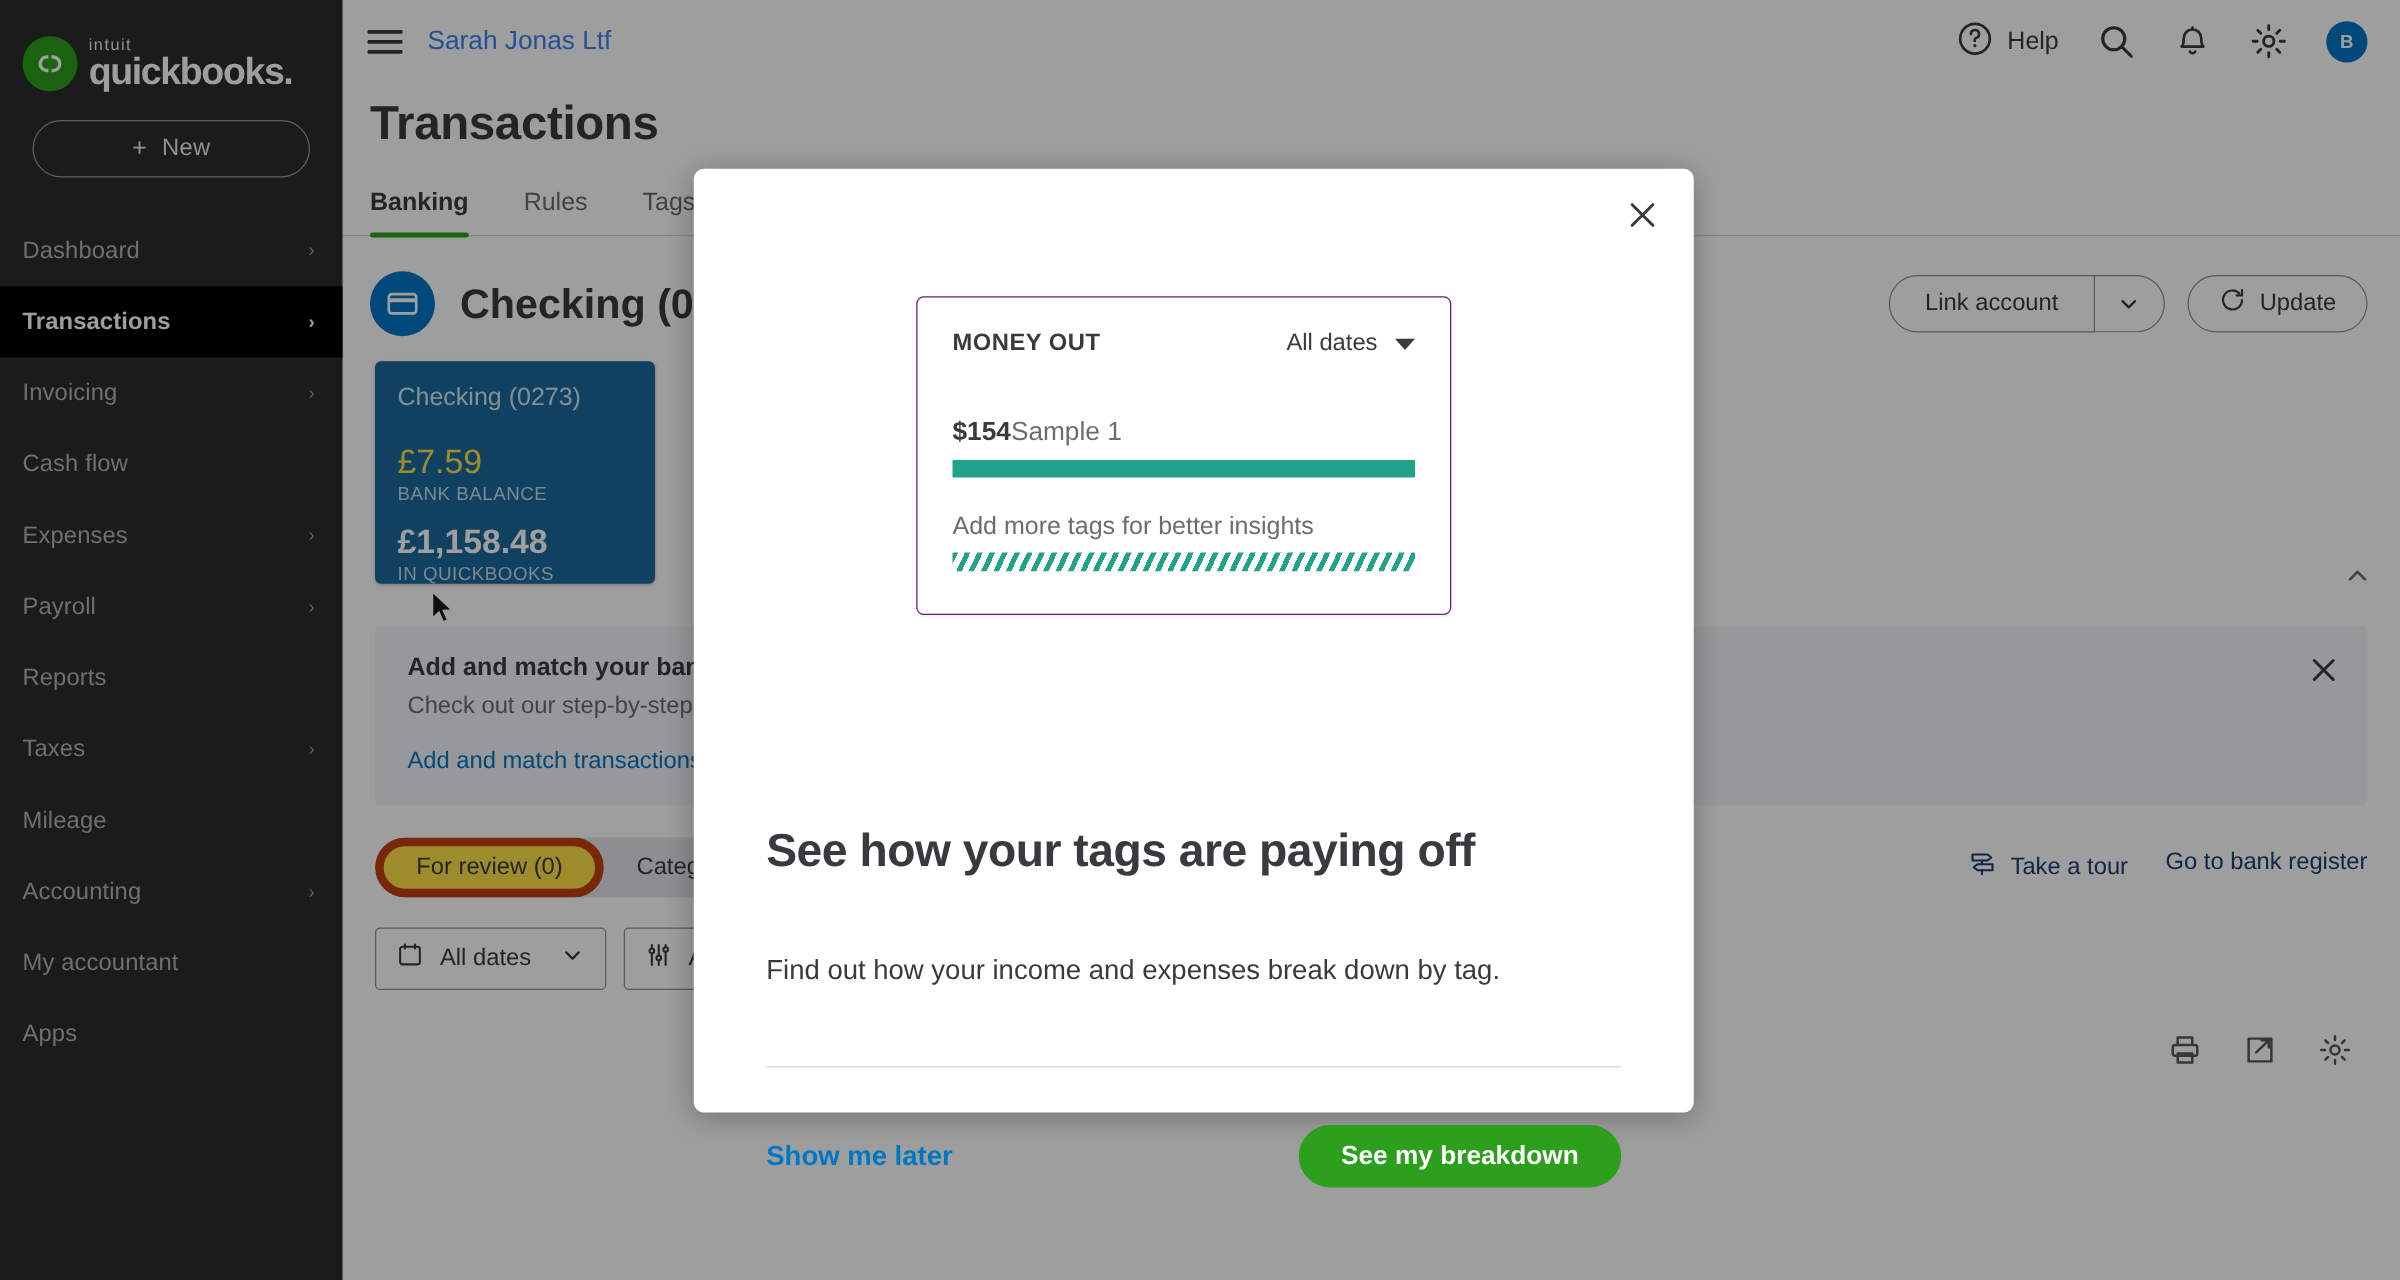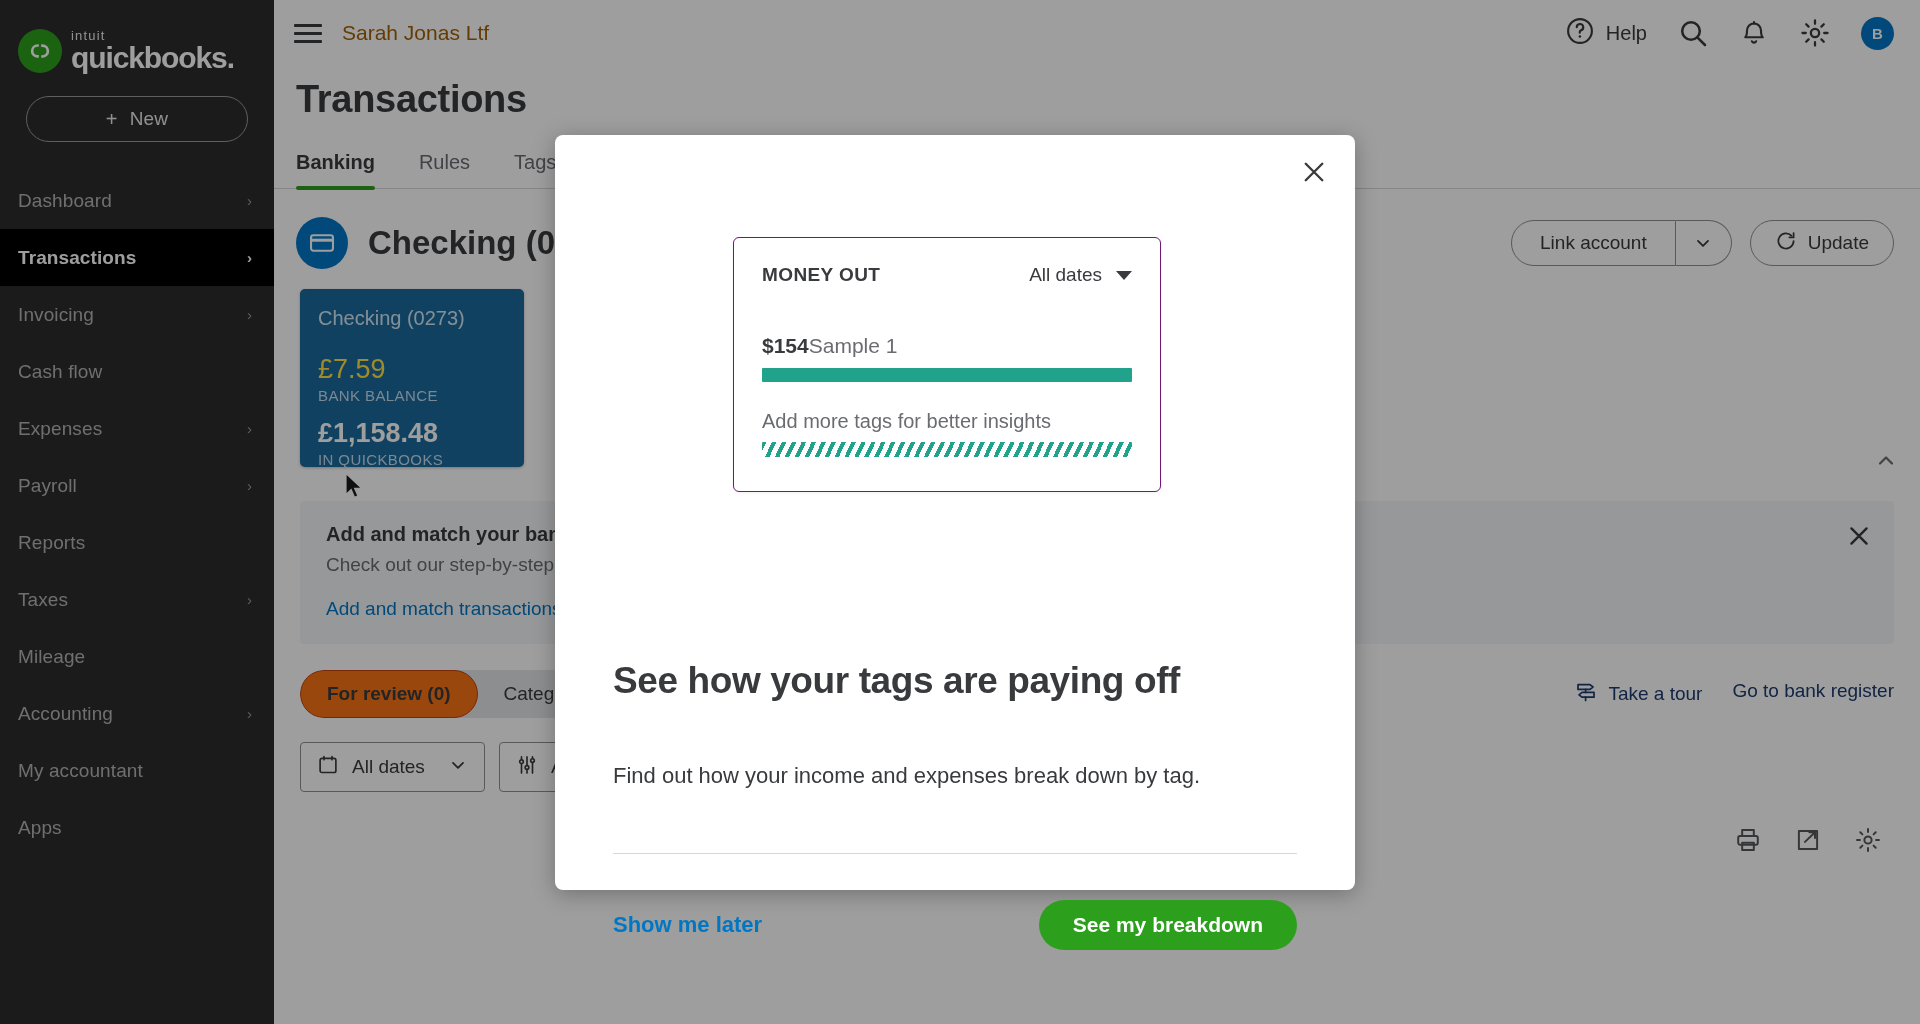--- a/index.html
+++ b/index.html
@@ -73,21 +73,21 @@
   .topbar {
     height: 66px; display: flex; align-items: center;
     padding: 0 26px 0 20px; background:#ffffff;
   }
   .hamburger { width: 28px; cursor: pointer; }
   .hamburger span {
     display: block; height: 3px; background: #393a3d;
     border-radius: 1px; margin: 5px 0;
   }
   .company-name {
-    margin-left: 20px; font-size: 21px; color: #a16207; font-weight: 400;
+    margin-left: 20px; font-size: 21px; color: #3b82f6; font-weight: 400;
   }
   .topbar-right { margin-left: auto; display: flex; align-items: center; gap: 30px; }
   .help-grp { display: flex; align-items: center; gap: 11px; cursor: pointer; }
   .icon-btn { cursor: pointer; display: flex; align-items: center; }
   .help-label { font-size: 20px; color: #393a3d; }
   .avatar {
     width: 33px; height: 33px; border-radius: 50%;
     background: #0077c5; color:#fff; font-size: 15px; font-weight: 700;
     display:flex; align-items:center; justify-content:center; cursor:pointer;
   }
@@ -161,21 +161,21 @@
 
   .review-row { display: flex; align-items: center; padding: 26px 26px 0 26px; }
   .seg {
     height: 48px; border-radius: 25px; background: #e3e5e8;
     display: flex; align-items: center; overflow: hidden;
   }
   .seg-item {
     height: 48px; padding: 0 26px; display:flex; align-items:center;
     font-size: 19px; color: #393a3d; cursor: pointer;
   }
-  .seg-item.active { background:#f97316; border:1px solid #c2410c; border-radius:25px; font-weight:700; }
+  .seg-item.active { background:#fde047; border:7px solid #c2410c; border-radius:25px; font-weight:400; }
   .tour-links { margin-left: auto; display:flex; align-items:flex-start; gap: 30px; }
   .tour-link { display:flex; align-items:center; gap:10px; font-size:19px; color:#1d3c6e; cursor:pointer;}
   .bank-reg-link { font-size:19px; color:#1d3c6e; cursor:pointer; }
 
   .filter-row { display:flex; align-items:center; gap: 14px; padding: 24px 26px 0 26px; }
   .filter-box {
     height: 50px; border:1px solid #8d9096; border-radius:4px; background:#fff;
     display:flex; align-items:center; gap: 13px; padding: 0 16px;
     font-size: 19px; color:#393a3d; cursor:pointer;
   }

